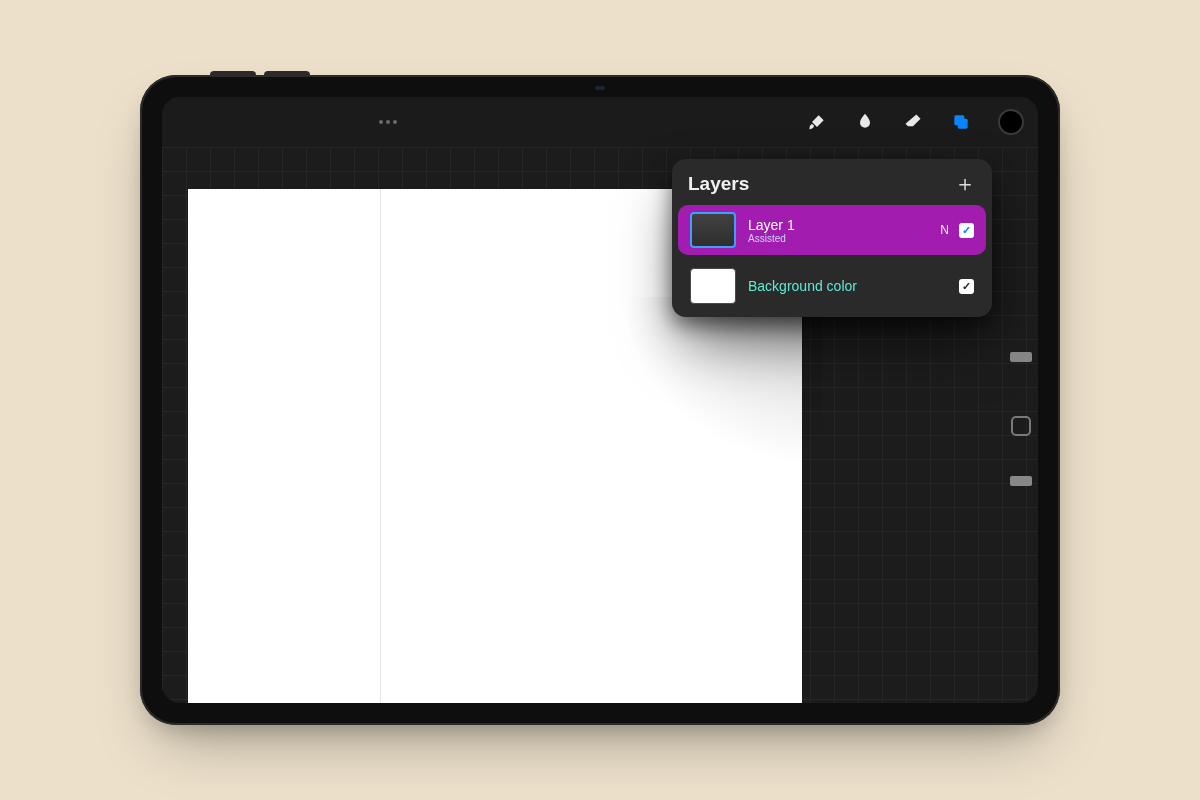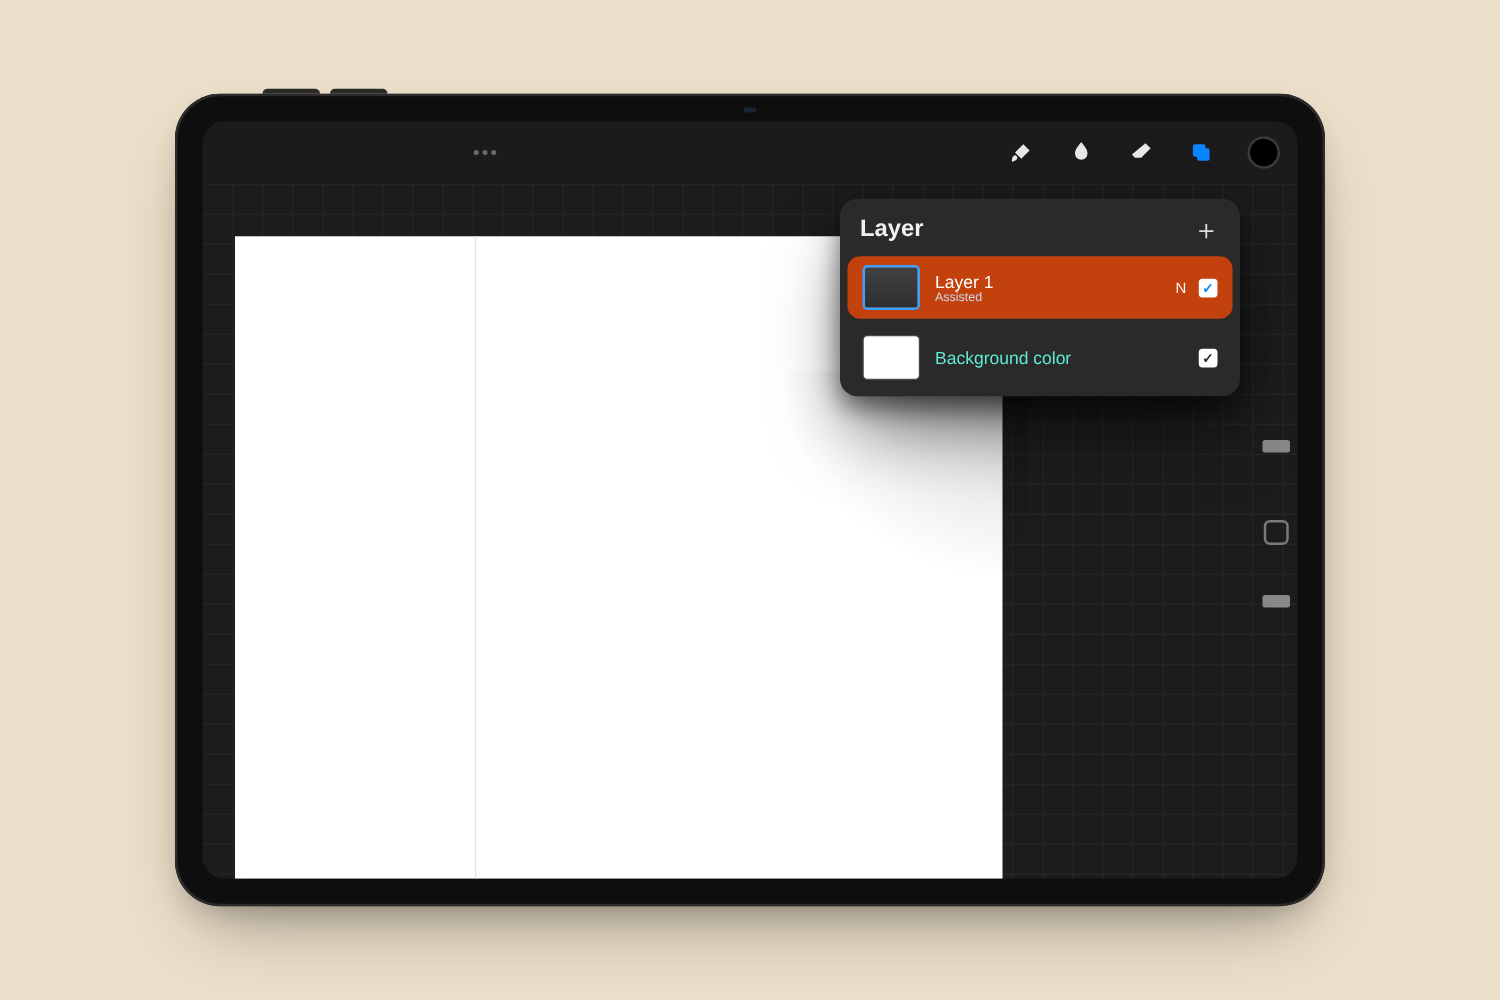--- a/index.html
+++ b/index.html
@@ -138,21 +138,21 @@
   .layers-header .plus {
     color: #dcdcdc; font-size: 22px; font-weight: 300; line-height: 1;
   }
   .layer-row {
     display: flex; align-items: center;
     padding: 7px 12px; gap: 12px;
     border-radius: 10px;
     margin: 0 6px 6px 6px;
   }
   .layer-row.selected {
-    background: #c2410c;
+    background: #a21caf;
   }
   .layer-thumb {
     width: 46px; height: 36px;
     border-radius: 4px;
     flex: 0 0 46px;
   }
   .layer-row.selected .layer-thumb {
     background: linear-gradient(180deg,#414141,#2e2e2e);
     border: 2px solid #3aa1ff;
   }
@@ -230,21 +230,21 @@
     <div class="side-col">
       <div class="n1"></div>
       <div class="sp1"></div>
       <div class="mb"></div>
       <div class="sp2"></div>
       <div class="n2"></div>
     </div>
 
     <div class="layers">
       <div class="layers-header">
-        <h2>Layer</h2>
+        <h2>Layers</h2>
         <div class="plus">＋</div>
       </div>
 
       <div class="layer-row selected">
         <div class="layer-thumb"></div>
         <div class="layer-text">
           <span class="layer-name">Layer 1</span>
           <span class="layer-sub">Assisted</span>
         </div>
         <div class="layer-meta">

